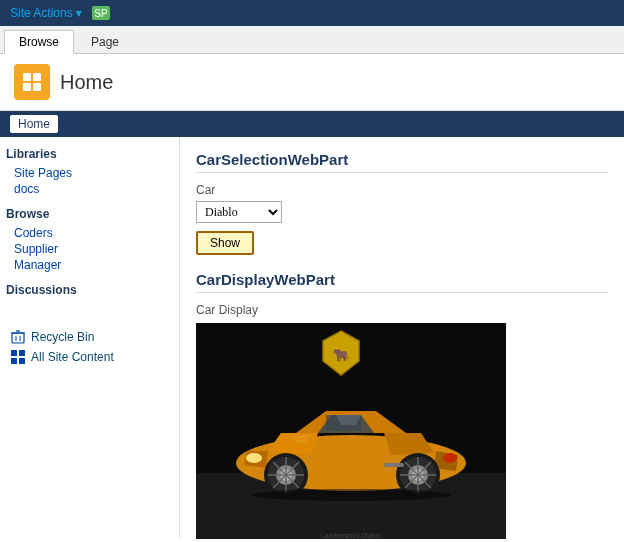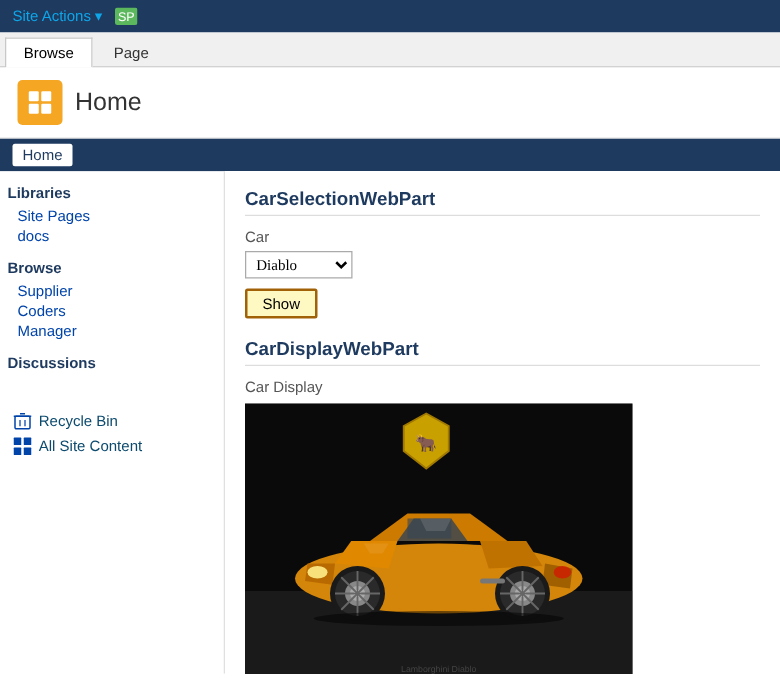--- a/index.html
+++ b/index.html
@@ -246,22 +246,22 @@
 </div>
 
 <div class="main-layout">
 
   <div class="sidebar">
     <div class="sidebar-section-title">Libraries</div>
     <a class="sidebar-link">Site Pages</a>
     <a class="sidebar-link">docs</a>
 
     <div class="sidebar-section-title">Browse</div>
+    <a class="sidebar-link">Coders</a>
     <a class="sidebar-link">Supplier</a>
-    <a class="sidebar-link">Coders</a>
     <a class="sidebar-link">Manager</a>
 
     <div class="sidebar-section-title">Discussions</div>
 
     <div style="margin-top: 30px;">
       <div class="sidebar-utility">
         <svg class="util-icon" viewBox="0 0 16 16">
           <rect x="2" y="4" width="12" height="10" rx="1" fill="none" stroke="#0044aa" stroke-width="1.2"></rect>
           <line x1="1" y1="4" x2="15" y2="4" stroke="#0044aa" stroke-width="1.2"></line>
           <line x1="6" y1="2" x2="10" y2="2" stroke="#0044aa" stroke-width="1.2"></line>

